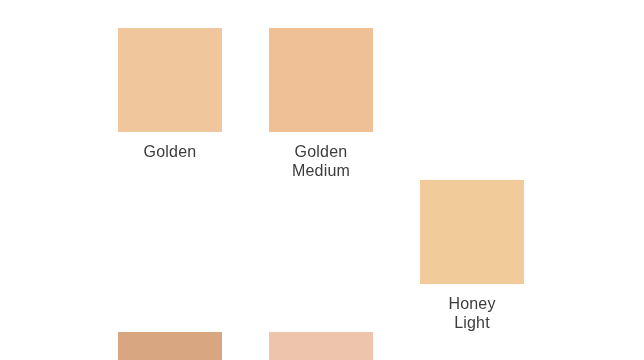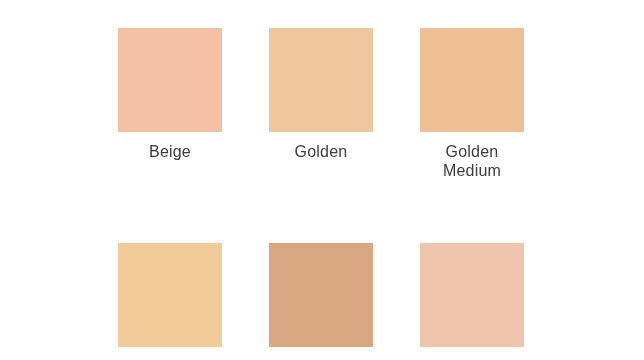--- a/index.html
+++ b/index.html
@@ -53,24 +53,20 @@
   .row-gap-spacer {
     height: 63px;
   }
 </style>
 </head>
 <body style="background: rgb(255, 255, 255);">
 
 <div id="swatch-board">
   <div class="swatch-grid">
 
-    <div class="swatch-cell">
-      <span class="swatch-chip" style="background-color: rgb(242, 192, 162);"></span>
-      <span class="swatch-label" style="color: rgb(60, 60, 60);">Beige</span>
-    </div>
 
     <div class="swatch-cell">
       <span class="swatch-chip" style="background-color: rgb(240, 198, 157);"></span>
       <span class="swatch-label" style="color: rgb(60, 60, 60);">Golden</span>
     </div>
 
     <div class="swatch-cell">
       <span class="swatch-chip" style="background-color: rgb(239, 191, 149);"></span>
       <span class="swatch-label" style="color: rgb(60, 60, 60);">Golden
 Medium</span>

